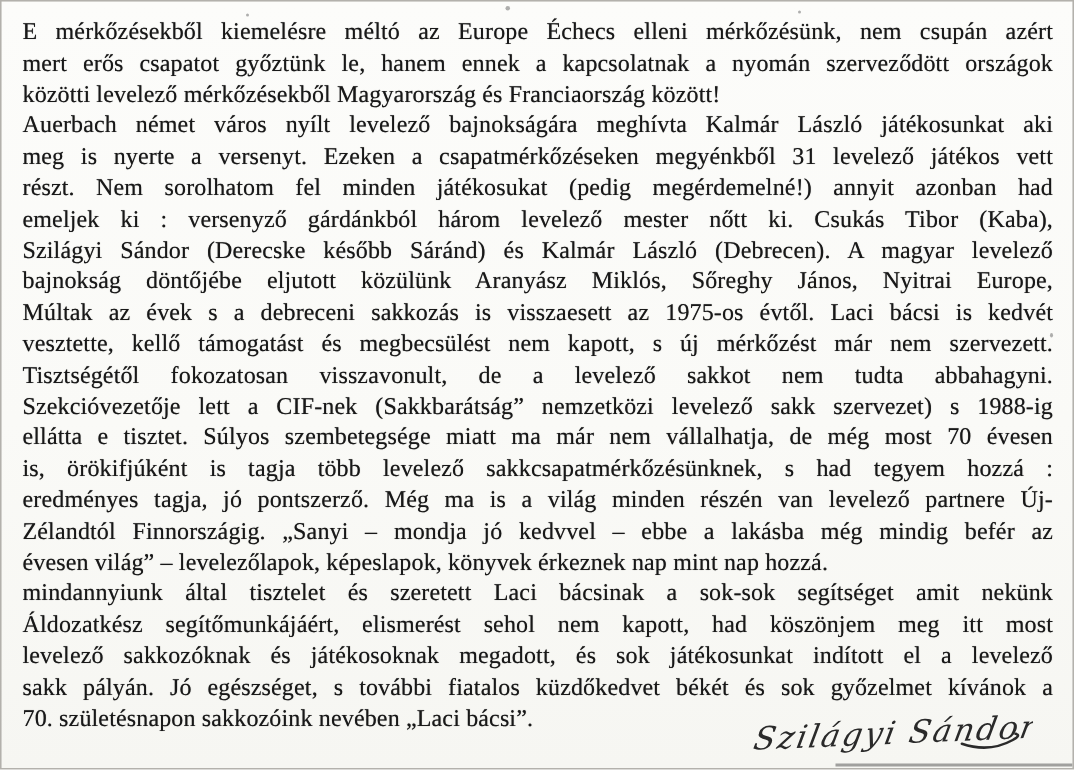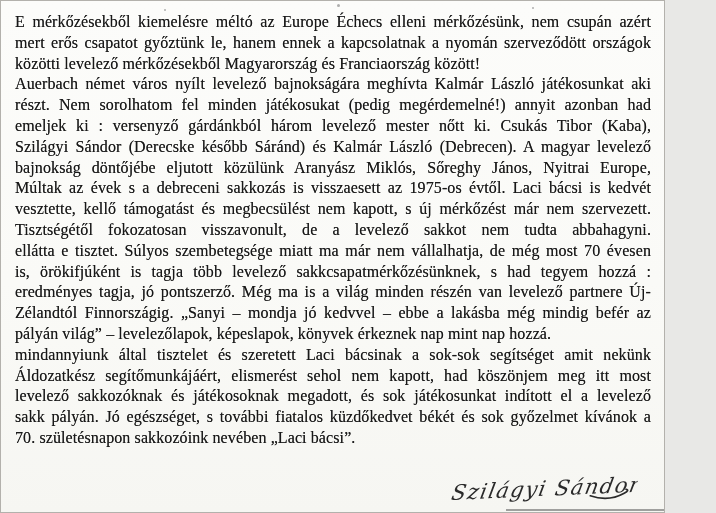--- a/index.html
+++ b/index.html
@@ -2,21 +2,21 @@
 <html lang="hu"><head>
 <meta charset="utf-8">
 <style>
   html, body {
     margin: 0;
     padding: 0;
     background: #e8e8e6;
   }
   .page {
     position: relative;
-    width: 665px;
+    width: 716px;
     height: 513px;
     box-sizing: border-box;
     background: linear-gradient(180deg, #fcfcfa 0%, #faFAf7 55%, #f6f6f2 100%);
     border: 1px solid #b3b1ac;
     overflow: hidden;
     font-family: "Liberation Serif", serif;
     color: #181818;
   }
   .text-block {
     position: absolute;
@@ -76,34 +76,36 @@
 <div class="page">
 
   <div class="text-block">
       <div class="para">
         <div class="line">E mérkőzésekből kiemelésre méltó az Europe Échecs elleni mérkőzésünk, nem csupán azért</div>
         <div class="line">mert erős csapatot győztünk le, hanem ennek a kapcsolatnak a nyomán szerveződött országok</div>
         <div class="line last">közötti levelező mérkőzésekből Magyarország és Franciaország között!</div>
       </div>
       <div class="para">
         <div class="line">Auerbach német város nyílt levelező bajnokságára meghívta Kalmár László játékosunkat aki</div>
+        <div class="line">meg is nyerte a versenyt. Ezeken a csapatmérkőzéseken megyénkből 31 levelező játékos vett</div>
         <div class="line">részt. Nem sorolhatom fel minden játékosukat (pedig megérdemelné!) annyit azonban had</div>
         <div class="line">emeljek ki : versenyző gárdánkból három levelező mester nőtt ki. Csukás Tibor (Kaba),</div>
         <div class="line">Szilágyi Sándor (Derecske később Sáránd) és Kalmár László (Debrecen). A magyar levelező</div>
         <div class="line">bajnokság döntőjébe eljutott közülünk Aranyász Miklós, Sőreghy János, Nyitrai Europe,</div>
       </div>
       <div class="para">
         <div class="line">Múltak az évek s a debreceni sakkozás is visszaesett az 1975-os évtől. Laci bácsi is kedvét</div>
         <div class="line">vesztette, kellő támogatást és megbecsülést nem kapott, s új mérkőzést már nem szervezett.</div>
         <div class="line">Tisztségétől fokozatosan visszavonult, de a levelező sakkot nem tudta abbahagyni.</div>
+        <div class="line">Szekcióvezetője lett a CIF-nek (Sakkbarátság” nemzetközi levelező sakk szervezet) s 1988-ig</div>
         <div class="line">ellátta e tisztet. Súlyos szembetegsége miatt ma már nem vállalhatja, de még most 70 évesen</div>
         <div class="line">is, örökifjúként is tagja több levelező sakkcsapatmérkőzésünknek, s had tegyem hozzá :</div>
         <div class="line">eredményes tagja, jó pontszerző. Még ma is a világ minden részén van levelező partnere Új-</div>
         <div class="line">Zélandtól Finnországig. „Sanyi – mondja jó kedvvel – ebbe a lakásba még mindig befér az</div>
-        <div class="line last">pályán világ” – levelezőlapok, képeslapok, könyvek érkeznek nap mint nap hozzá.</div>
+        <div class="line last">évesen világ” – levelezőlapok, képeslapok, könyvek érkeznek nap mint nap hozzá.</div>
       </div>
       <div class="para">
         <div class="line">mindannyiunk által tisztelet és szeretett Laci bácsinak a sok-sok segítséget amit nekünk</div>
         <div class="line">Áldozatkész segítőmunkájáért, elismerést sehol nem kapott, had köszönjem meg itt most</div>
         <div class="line">levelező sakkozóknak és játékosoknak megadott, és sok játékosunkat indított el a levelező</div>
         <div class="line">sakk pályán. Jó egészséget, s további fiatalos küzdőkedvet békét és sok győzelmet kívánok a</div>
         <div class="line last">70. születésnapon sakkozóink nevében „Laci bácsi”.</div>
       </div>
     </div>
 

